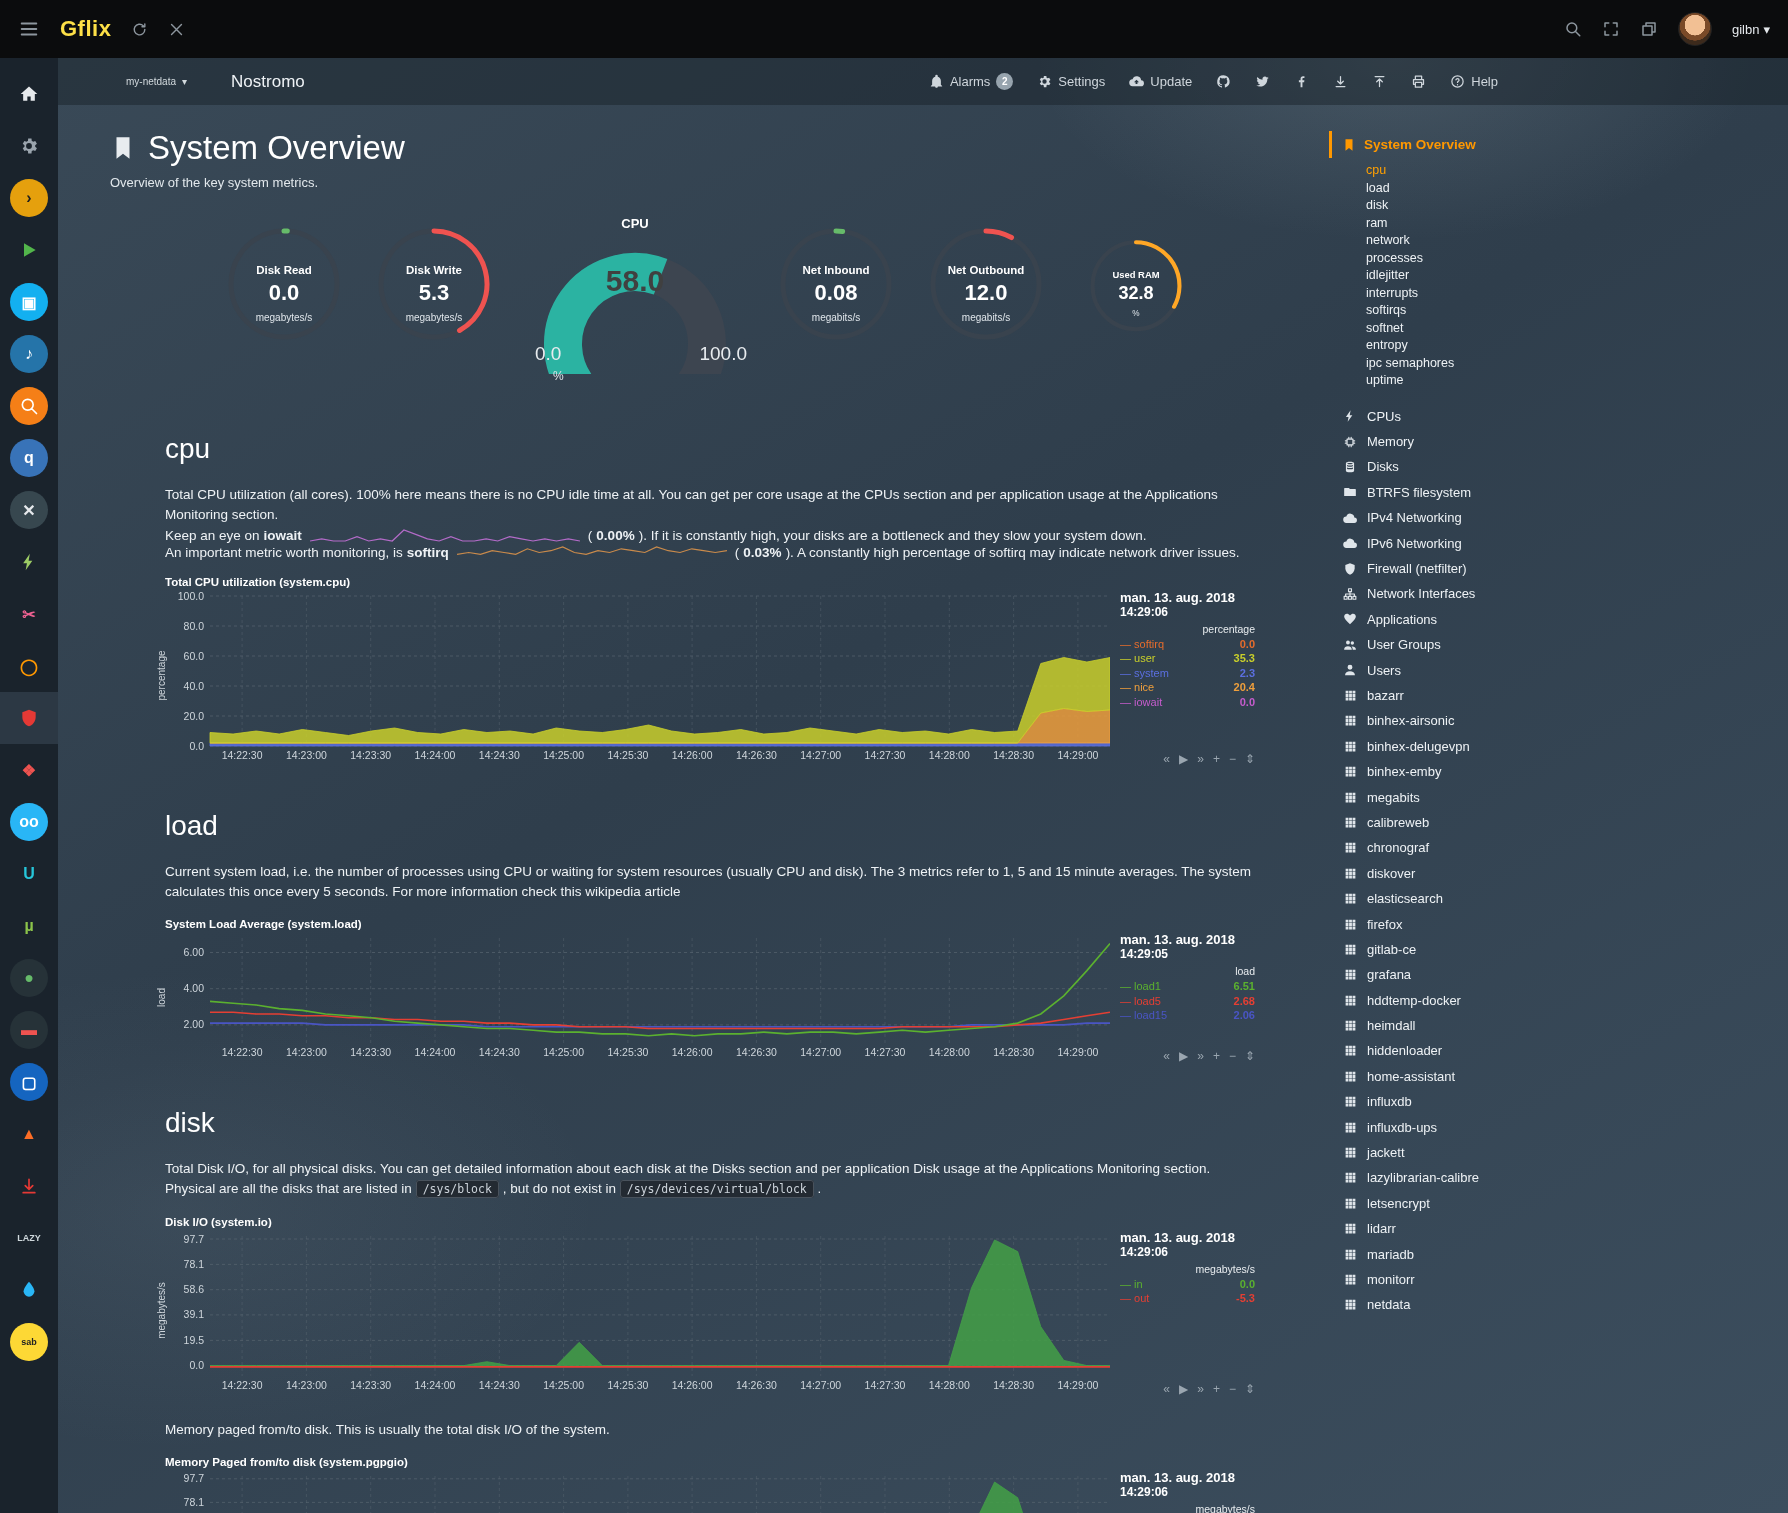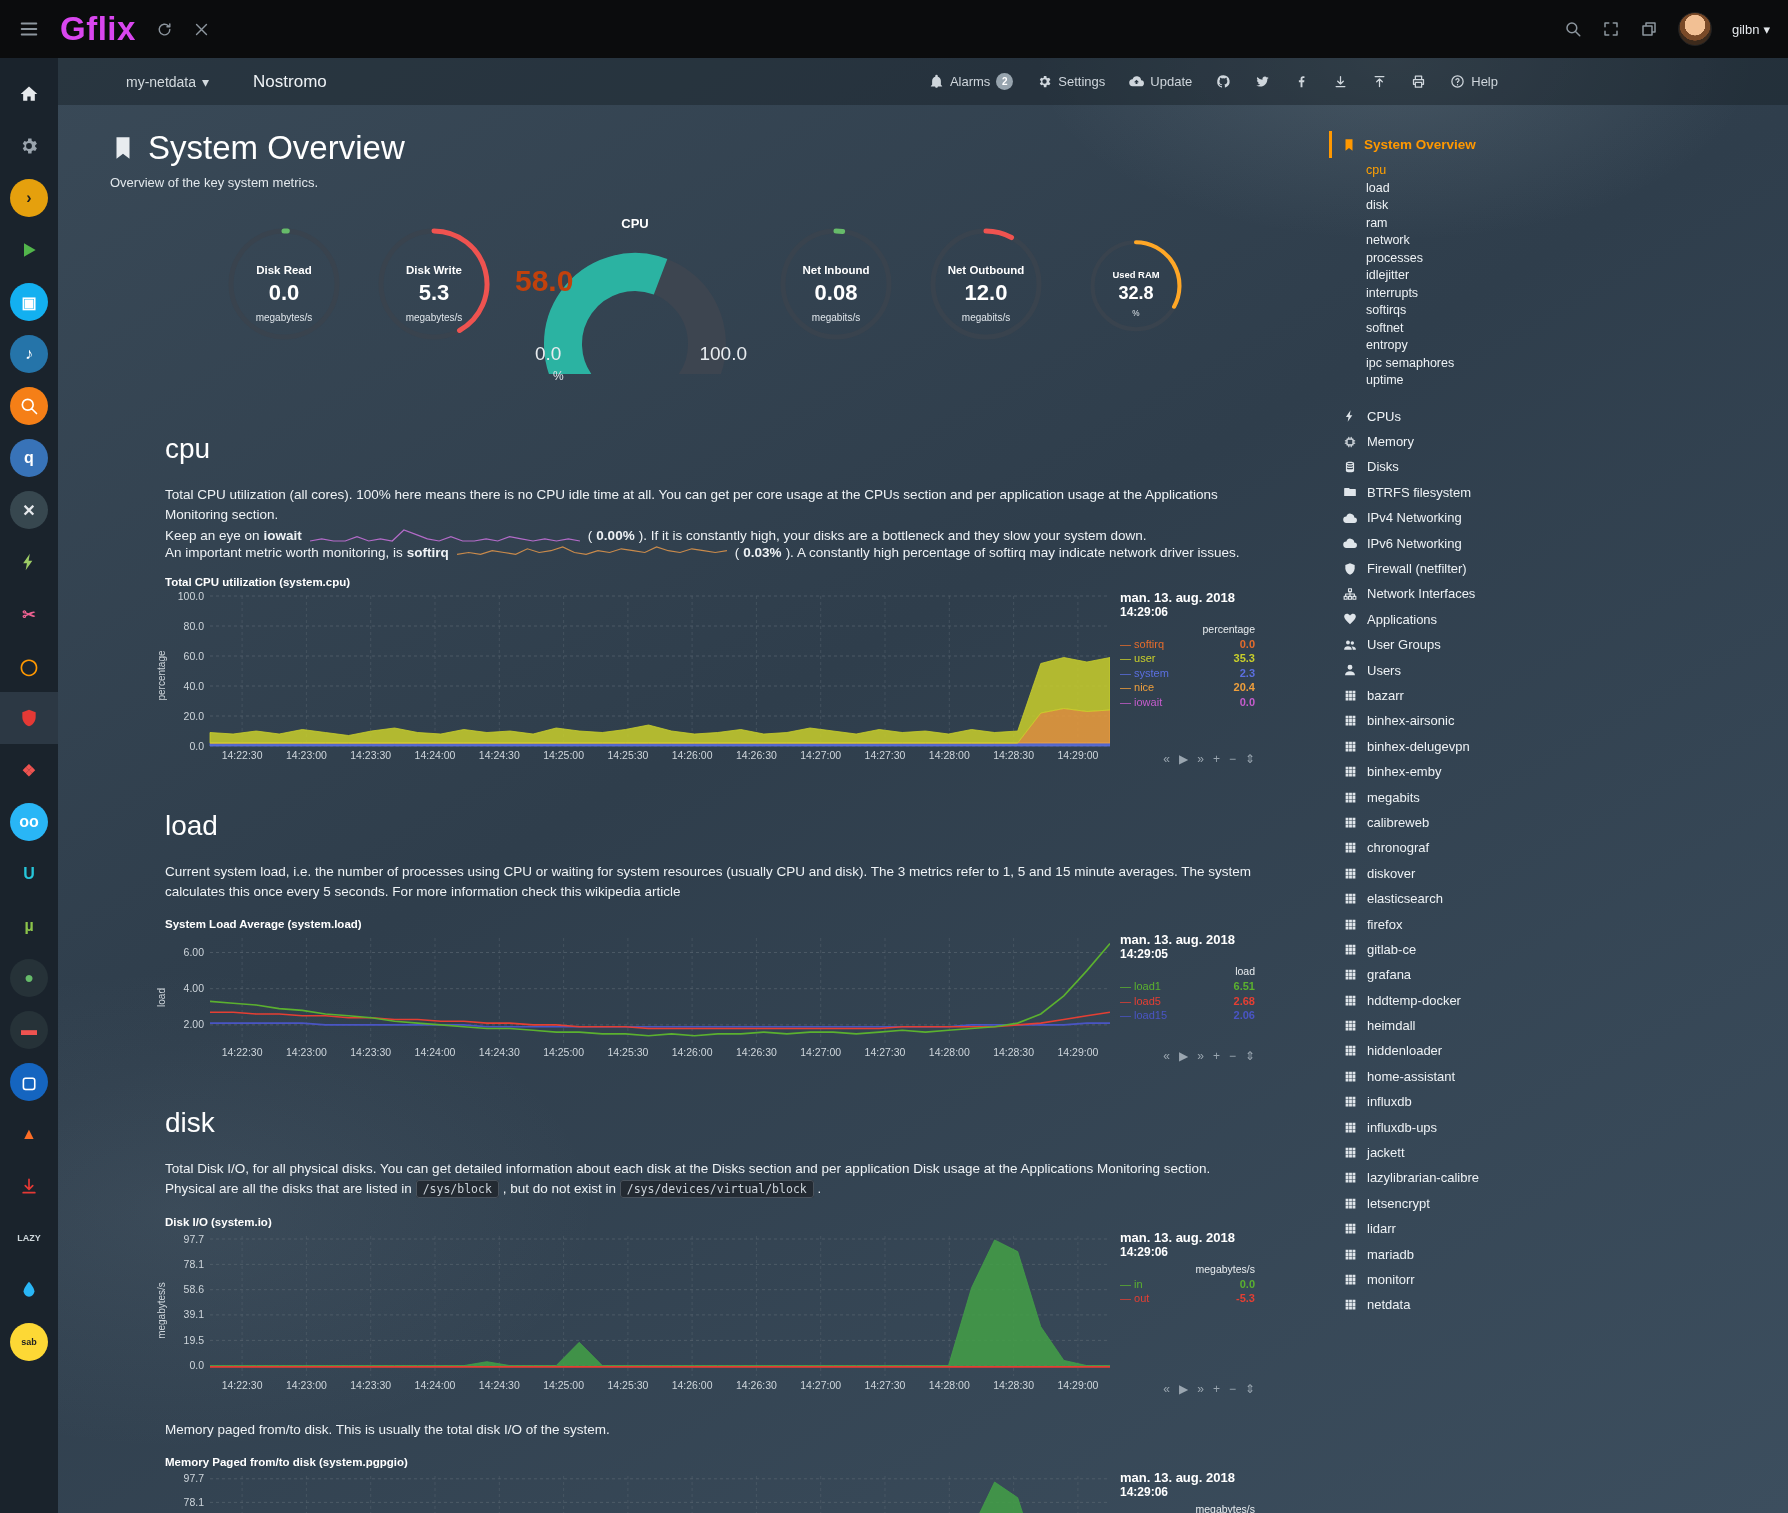--- a/index.html
+++ b/index.html
@@ -12,21 +12,21 @@
       radial-gradient(ellipse 700px 400px at 10% 80%, rgba(150,170,185,.10), transparent 60%),
       linear-gradient(150deg,#3a4a58 0%,#2f3e4c 45%,#3c4e5e 100%);
     position:relative;
   }
   .icon { display:inline-flex; align-items:center; justify-content:center; vertical-align:middle; }
   .icon svg { display:block; }
 
   
   .topbar { position:absolute; top:0; left:0; right:0; height:58px; background:#0b0c0d;
     display:flex; align-items:center; padding:0 18px; gap:20px; z-index:30; }
-  .topbar .brand { font-size:33px; font-weight:bold; color:#d946ef; letter-spacing:.5px; }
+  .topbar .brand { font-size:22px; font-weight:bold; color:#fde047; letter-spacing:.5px; }
   .topbar .tb-ic { color:#8d969e; cursor:pointer; }
   .topbar .right { margin-left:auto; display:flex; align-items:center; gap:20px; }
   .avatar { width:34px; height:34px; border-radius:50%;
     background: radial-gradient(circle at 50% 38%, #f2c094 0 40%, #7a4a28 41% 60%, #3c2a1c 61%);
     border:1px solid #222; }
   .username { font-size:13px; color:#e4e8eb; display:flex; align-items:center; gap:4px; }
 
   
   .leftbar { position:absolute; top:58px; left:0; bottom:0; width:58px; background:#1a232c; z-index:20;
     display:flex; flex-direction:column; align-items:stretch; padding-top:10px; }
@@ -34,21 +34,21 @@
   .app-btn.active { background:#2c3844; }
   .app-circle { width:38px; height:38px; border-radius:50%; background:var(--bg, transparent);
     color:var(--fg,#dfe4e8); display:flex; align-items:center; justify-content:center;
     font-weight:bold; font-size:16px; }
   .app-circle .glyph:empty { display:none; }
 
   
   .nd { position:absolute; top:58px; left:58px; right:0; bottom:0; display:flex; flex-direction:column; }
   .nd-nav { height:47px; flex:0 0 47px; background:rgba(22,30,38,.45); display:flex; align-items:center;
     padding:0 290px 0 68px; gap:26px; color:#d3dade; }
-  .nd-host { display:flex; align-items:center; gap:6px; font-size:14px; cursor:pointer; }
+  .nd-host { display:flex; align-items:center; gap:6px; font-size:10px; cursor:pointer; }
   .nd-hostname { font-size:17px; color:#eef2f5; margin-left:18px; }
   .nd-nav .spacer { margin-left:auto; }
   .nav-item { background:none; border:none; color:#cfd6dc; font-family:inherit; font-size:13px;
     display:flex; align-items:center; gap:6px; cursor:pointer; }
   .nav-item .lbl:empty { display:none; }
   .badge { background:#97a4ae; color:#fff; border-radius:50%; font-size:10px; width:17px; height:17px;
     line-height:17px; text-align:center; display:inline-block; font-weight:bold; }
   .badge:empty { display:none; }
 
   .nd-body { flex:1; display:flex; overflow:hidden; }
@@ -64,21 +64,21 @@
   .gauge-group { display:flex; }
   .mini-gauge { width:150px; height:160px; position:relative; text-align:center; cursor:pointer; }
   .mini-gauge.sm { transform:scale(.82); transform-origin:top center; margin-top:14px; }
   .mini-gauge svg { position:absolute; left:17px; top:10px; }
   .mg-label { position:absolute; top:48px; left:0; right:0; font-size:11.5px; font-weight:bold; color:#fff; }
   .mg-value { position:absolute; top:64px; left:0; right:0; font-size:22px; font-weight:bold; color:#fff; }
   .mg-unit { position:absolute; top:96px; left:0; right:0; font-size:10px; color:#dfe5ea; }
   .cpu-gauge-card { width:240px; height:175px; position:relative; margin:0 6px; cursor:pointer; }
   .cg-title { position:absolute; top:0; left:0; right:0; text-align:center; font-size:13px; font-weight:bold; color:#fff; }
   .cg-svg { position:absolute; top:16px; left:5px; }
-  .cg-value { position:absolute; top:48px; left:0; right:0; text-align:left; font-size:30px; font-weight:bold; color:#c2410c; }
+  .cg-value { position:absolute; top:48px; left:0; right:0; text-align:center; font-size:30px; font-weight:bold; color:#404040; }
   .cg-min { position:absolute; bottom:26px; left:20px; font-size:19px; color:#e8ecef; }
   .cg-max { position:absolute; bottom:26px; right:8px; font-size:19px; color:#e8ecef; }
   .cg-unit { position:absolute; bottom:8px; left:38px; font-size:12px; color:#dfe5ea; }
 
   
   .section { margin-left:55px; width:1090px; }
   .section h2 { font-size:28px; font-weight:400; color:#fff; margin-top:42px; margin-bottom:20px; }
   .section p { font-size:13.5px; line-height:1.5; color:#eef2f5; }
   .noteline { display:flex; align-items:center; gap:4px; font-size:13.5px; margin-top:2px; white-space:nowrap; }
   .noteline b { font-weight:bold; }

